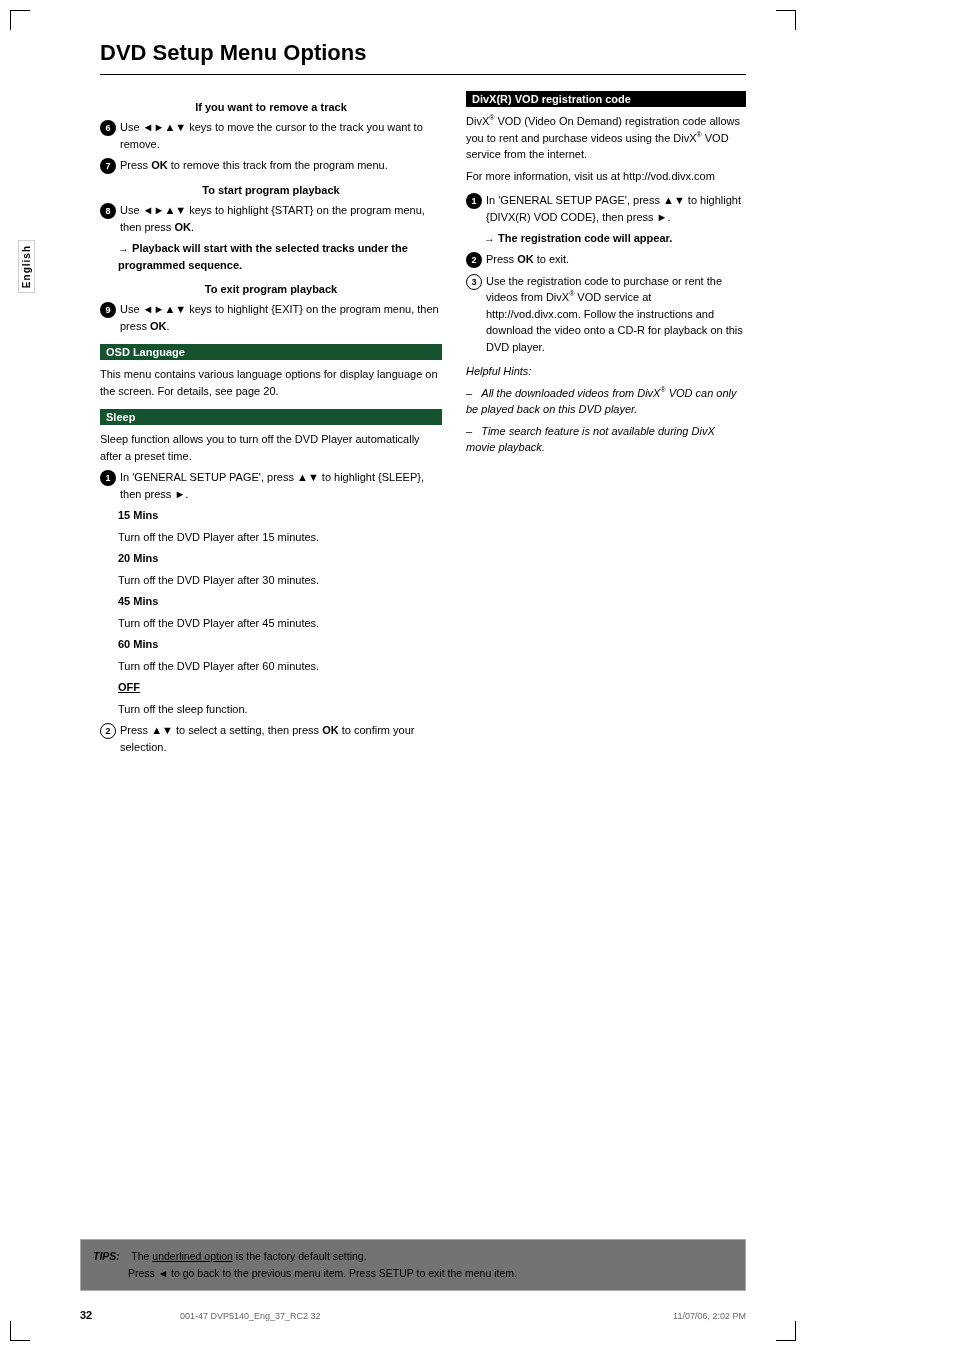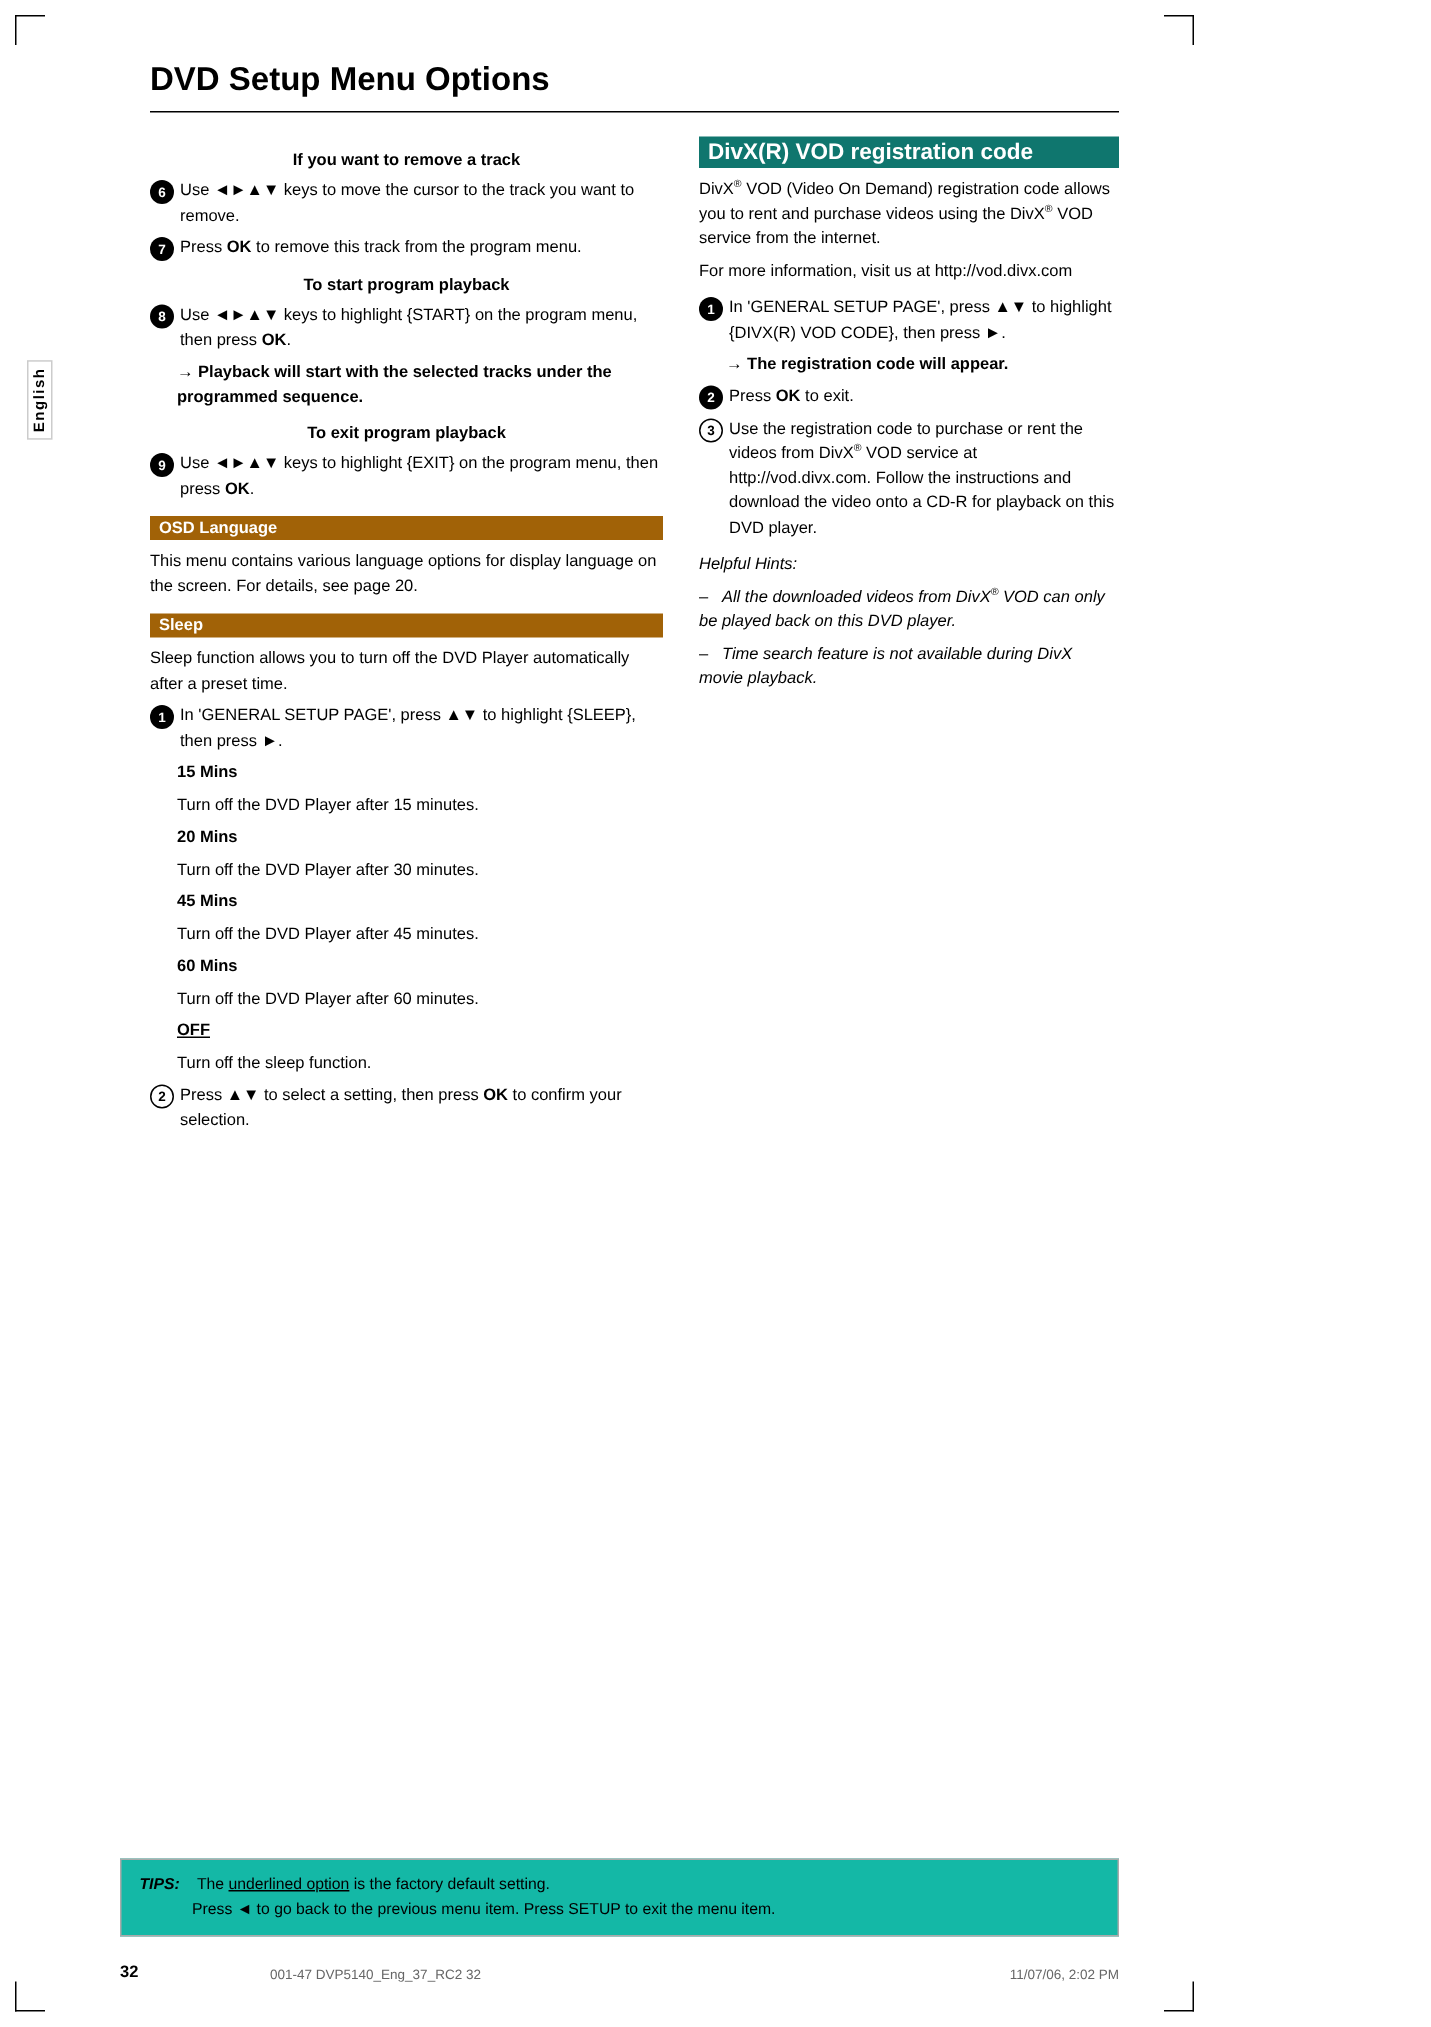--- a/index.html
+++ b/index.html
@@ -77,21 +77,21 @@
       text-align: center;
       margin-bottom: 6px;
       margin-top: 10px;
     }
 
     
     .section-heading-highlight {
       font-weight: bold;
       font-size: 11px;
       text-align: left;
-      background: #a16207;
+      background: #14532d;
       color: #fff;
       padding: 2px 6px;
       margin-bottom: 6px;
       margin-top: 10px;
     }
 
     p { margin-bottom: 5px; font-size: 11px; line-height: 1.5; }
 
     .numbered-item {
       display: flex;
@@ -141,21 +141,21 @@
     b { font-weight: bold; }
     i { font-style: italic; }
 
     
     .tips-box {
       position: absolute;
       bottom: 60px;
       left: 80px;
       right: 60px;
       border: 1px solid #aaa;
-      background: #14b8a6;
+      background: #737373;
       padding: 8px 12px;
       font-size: 10.5px;
       line-height: 1.6;
     }
     .tips-label { font-weight: bold; font-style: italic; }
 
     .page-number {
       position: absolute;
       bottom: 30px;
       left: 80px;
@@ -249,21 +249,21 @@
 
       <div class="numbered-item">
         <span class="num-circle-outline">2</span>
         <span class="item-text">Press ▲▼ to select a setting, then press <b>OK</b> to confirm your selection.</span>
       </div>
 
     </div>
 
     <div class="right-col">
 
-      <div class="section-heading-orange" style="font-weight:bold;font-size:15px;text-align:left;background:#0f766e;color:#fff;padding:2px 6px;margin-bottom:6px;">DivX(R) VOD registration code</div>
+      <div class="section-heading-orange" style="font-weight:bold;font-size:11px;text-align:left;background:#000000;color:#fff;padding:2px 6px;margin-bottom:6px;">DivX(R) VOD registration code</div>
 
       <p>DivX<sup>®</sup> VOD (Video On Demand) registration code allows you to rent and purchase videos using the DivX<sup>®</sup> VOD service from the internet.</p>
       <p>For more information, visit us at http://vod.divx.com</p>
 
       <div style="margin-top: 8px;">
         <div class="numbered-item">
           <span class="num-circle">1</span>
           <span class="item-text">In 'GENERAL SETUP PAGE', press ▲▼ to highlight {DIVX(R) VOD CODE}, then press ►.</span>
         </div>
         <div class="arrow-item">The registration code will appear.</div>

